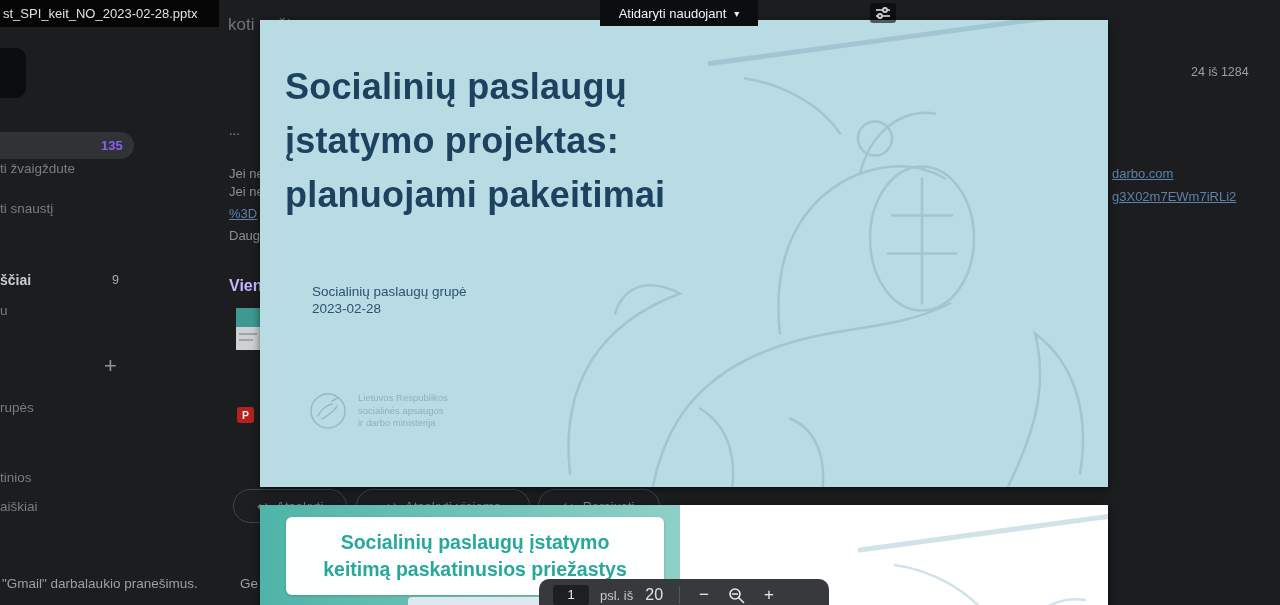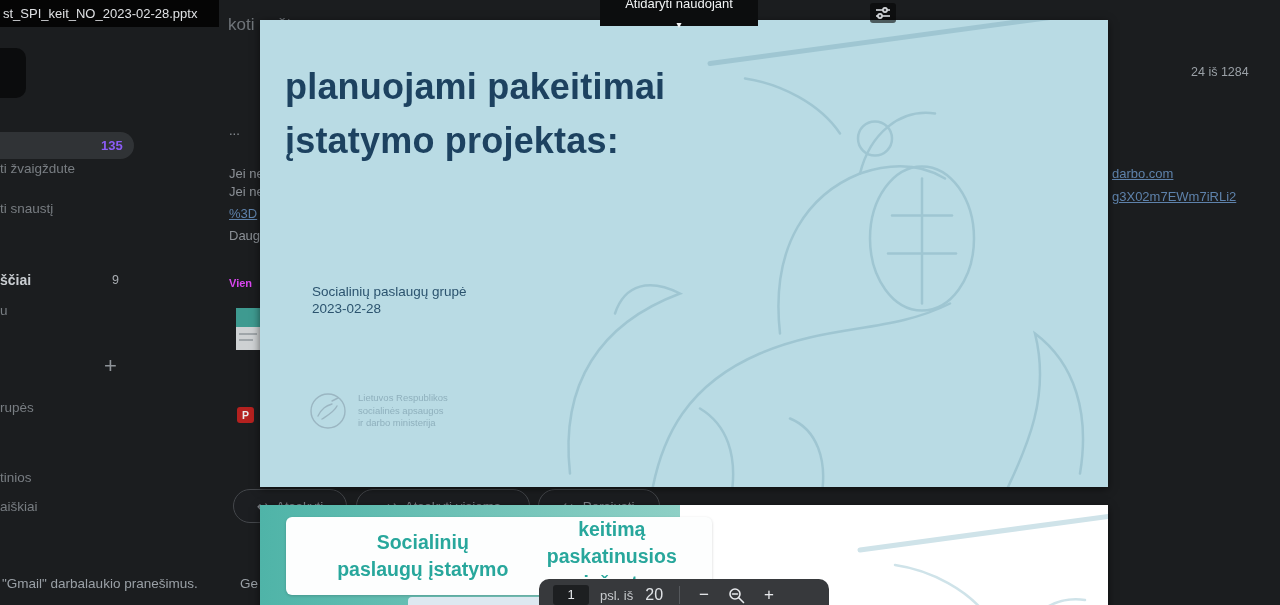--- a/index.html
+++ b/index.html
@@ -15,21 +15,21 @@
   .sb{left:0;color:#787d82;font-size:13.5px;white-space:nowrap;}
   .sb-starred{top:161px;} .sb-snoozed{top:201px;}
   .sb-drafts{top:272px;color:#c9cdd1;font-weight:700;font-size:14px;}
   .sb-drafts-count{left:112px;top:273px;color:#a9adb2;font-size:12.5px;}
   .sb-u{top:303px;} .sb-plus{left:104px;top:353px;font-size:22px;color:#8e9398;}
   .sb-groups{top:400px;} .sb-tinios{top:470px;} .sb-aiskiai{top:499px;}
   .ef{left:229px;color:#8b9096;font-size:13px;white-space:nowrap;}
   .ef-dots{top:123px;} .ef-gave{top:148px;margin-left:39px;} .ef-jei1{top:166px;} .ef-jei2{top:184px;}
   .ef-enc{top:206px;color:#5e82ab;text-decoration:underline;}
   .ef-daug{top:228px;}
-  .ef-vien{top:277px;font-weight:700;color:#d946ef;font-size:11px;}
+  .ef-vien{top:277px;font-weight:700;color:#c4b5fd;font-size:16px;}
   .rlink{left:1112px;color:#5e82ab;font-size:13px;text-decoration:underline;white-space:nowrap;}
   .rlink1{top:166px;} .rlink2{top:189px;}
   .thumb{left:236px;top:308px;width:26px;height:42px;background:#eef1f3;opacity:.85;}
   .thumb-teal{left:0;top:0;width:26px;height:19px;background:#45b0a4;}
   .thumb-line{left:3px;height:2px;background:#b7bdc2;}
   .ppt-badge{left:237px;top:407px;width:17px;height:16px;background:#c5221f;border-radius:3px;
              color:#fff;font-size:10.5px;font-weight:bold;line-height:16px;text-align:center;opacity:.9;}
   .notif{left:2px;top:576px;color:#9aa0a6;font-size:13.5px;white-space:nowrap;}
   .notif-btn{left:240px;top:576px;color:#9aa0a6;font-size:13.5px;}
   
@@ -41,30 +41,30 @@
   .vytis{position:absolute;left:270px;top:0;width:600px;height:467px;color:#9fc6d2;}
   .vytis *{fill:none;stroke:currentColor;stroke-width:2.5;stroke-linecap:round;}
   .s1-title{left:25px;top:40px;font-size:36px;line-height:54px;font-weight:700;color:#1d4260;letter-spacing:.2px;}
   .s1-sub{left:52px;top:263px;font-size:13.5px;line-height:17px;font-weight:400;color:#2b536e;}
   .s1-logo{left:48px;top:368px;display:flex;align-items:center;gap:10px;}
   .s1-logo-text{font-size:9.5px;line-height:12.5px;color:#8fb0bd;}
   
   .slide2{left:260px;top:505px;width:848px;height:110px;background:#ffffff;z-index:5;overflow:hidden;box-shadow:0 2px 8px rgba(0,0,0,.55);}
   .s2-panel{left:0;top:0;width:420px;height:110px;background:linear-gradient(90deg,#4fb4a8,#8fd0c6);}
   .s2-box{left:26px;top:12px;width:378px;height:78px;background:#fdfefe;border-radius:6px;
-          display:flex;align-items:center;justify-content:center;text-align:center;
-          color:#28a79c;font-weight:700;font-size:19.5px;line-height:27px;box-shadow:0 1px 3px rgba(0,0,0,.18);padding-left:48px;}
+          display:flex;flex-direction:column;align-items:center;justify-content:center;text-align:center;
+          color:#28a79c;font-weight:700;font-size:19.5px;line-height:27px;box-shadow:0 1px 3px rgba(0,0,0,.18);}
   .s2-partial{left:148px;top:92px;width:230px;height:18px;background:#dde8f0;border-radius:4px;}
   .vytis2{position:absolute;left:420px;top:0;width:600px;height:470px;color:#cfe3e9;}
   .vytis2 *{fill:none;stroke:currentColor;stroke-width:2.5;stroke-linecap:round;}
   
   .topbar-file{left:0;top:0;width:219px;height:27px;background:#050505;color:#dfe1e4;font-size:13px;
                line-height:27px;padding-left:3px;white-space:nowrap;overflow:hidden;z-index:9;box-sizing:border-box;}
   .open-with{left:600px;top:0;width:158px;height:26px;background:#0c0d0e;color:#f1f3f4;font-size:13px;
-             display:flex;align-items:center;justify-content:center;gap:8px;z-index:9;flex-direction:column;}
+             display:flex;align-items:center;justify-content:center;gap:8px;z-index:9;}
   .sliders{left:870px;top:3px;width:26px;height:20px;background:rgba(5,5,5,.6);border-radius:3px;
            display:flex;align-items:center;justify-content:center;z-index:9;}
   .viewer-bar{left:539px;top:579px;width:290px;height:32px;background:#37393c;border-radius:10px 10px 0 0;
               display:flex;align-items:center;padding:0 14px;color:#dfe2e5;z-index:9;box-sizing:border-box;}
   .page-input{width:36px;height:20px;background:#1d1f21;border-radius:3px;text-align:center;font-size:13px;
               line-height:20px;margin-right:11px;color:#e8eaed;}
   .page-label{font-size:13px;color:#c7cacd;margin-right:12px;}
   .page-total{font-size:16px;margin-right:16px;}
   .vbar-div{width:1px;height:18px;background:#55585c;margin-right:10px;}
   .vbtn{width:28px;text-align:center;font-size:17px;color:#e8eaed;}
@@ -143,22 +143,23 @@
   <div class="abs pill pill-forward">
     <span>↪</span>
     <span>Persiųsti</span>
   </div>
 
   <div class="abs slide1">
     <svg class="vytis" viewBox="0 0 600 500" preserveAspectRatio="xMidYMid slice">
         <use href="#vytis-art"></use>
       </svg>
     <div class="abs s1-title">
+      <div>Socialinių paslaugų</div>
+      <div>įstatymo projektas:</div>
       <div>planuojami pakeitimai</div>
-      <div>įstatymo projektas:</div>
     </div>
     <div class="abs s1-sub">
       <div>Socialinių paslaugų grupė</div>
       <div>2023-02-28</div>
     </div>
     <div class="abs s1-logo">
       <svg width="40" height="46" viewBox="0 0 40 46">
         <g fill="none" stroke="#9bb6c2" stroke-width="1.4" stroke-linecap="round">
           <circle cx="20" cy="23" r="17"></circle>
           <path d="M10,28 C14,20 18,18 24,16"></path>

